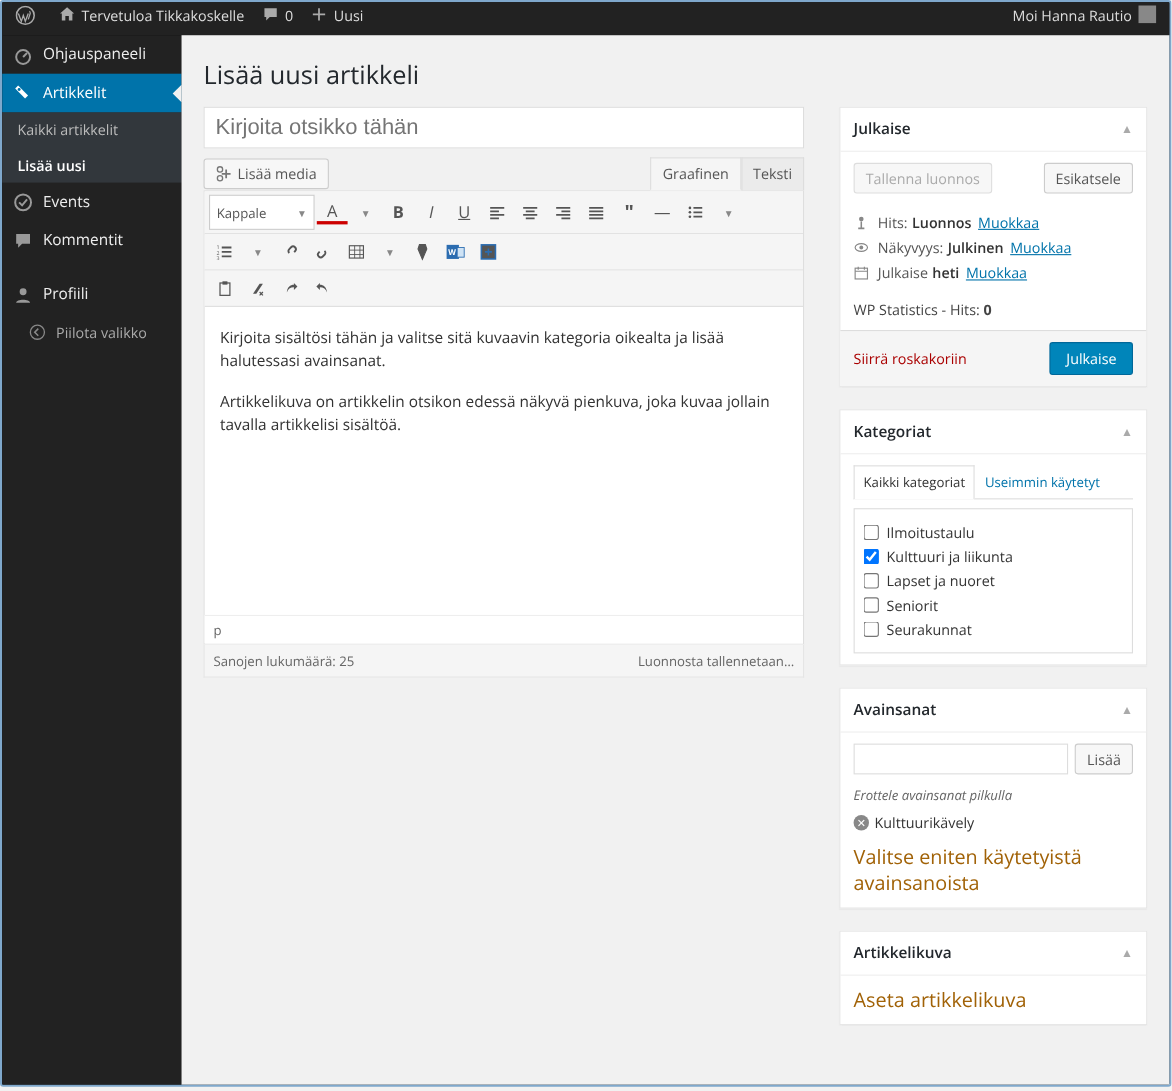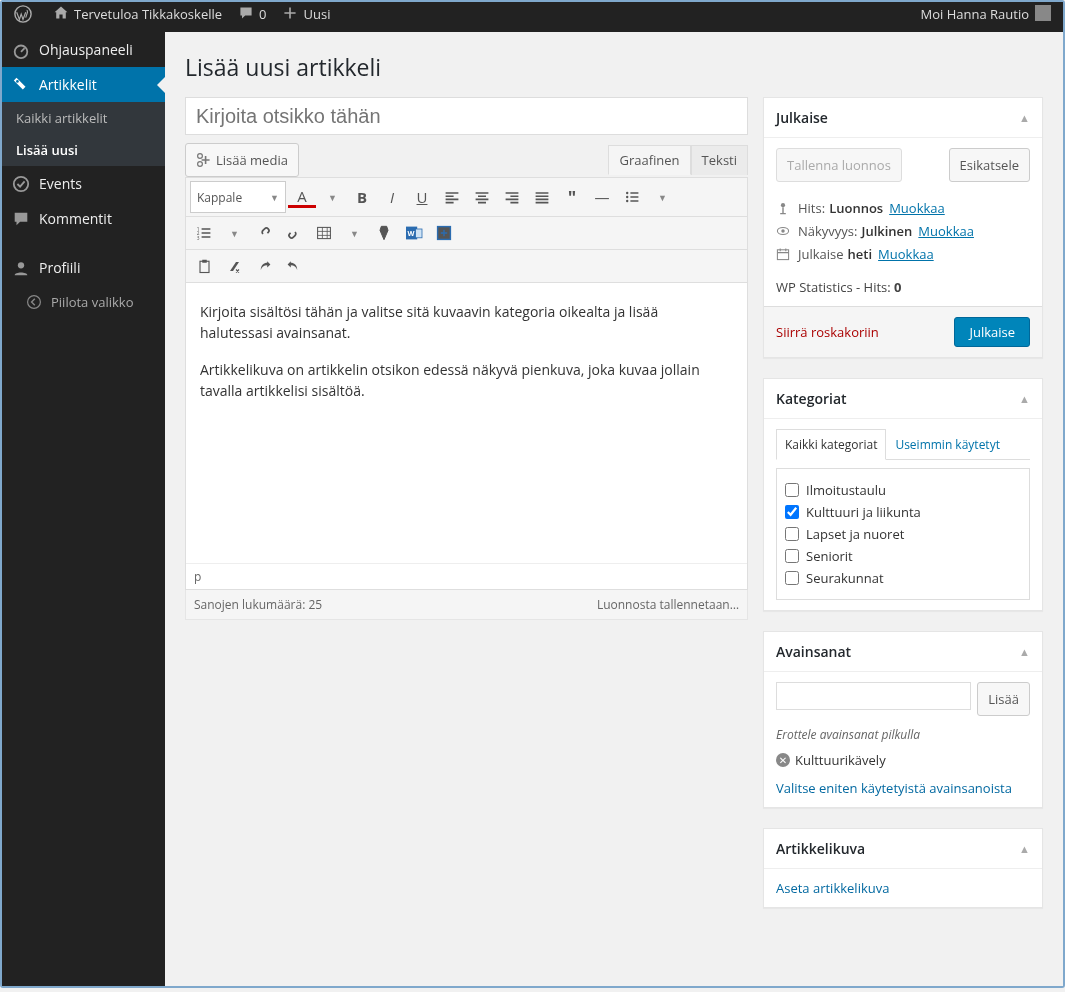--- a/index.html
+++ b/index.html
@@ -20,28 +20,28 @@
 .menu-item.sel svg{fill:#fff}
 .submenu{background:#32373c}
 .submenu .sub-item{padding:7px 0 7px 14px;font-size:13px;color:#bbb;cursor:pointer}
 .submenu .sub-item.current{color:#fff;font-weight:600}
 .collapse-item{display:flex;align-items:center;padding:8px 24px;color:#aaa;font-size:13px;cursor:pointer}
 .collapse-item svg{fill:#888;margin-right:9px}
 
 #wpbody{position:absolute;top:30px;left:163px;right:0;bottom:0;background:#f1f1f1;overflow:auto}
 #wpbody-content{padding:10px 20px 20px 20px}
 h1.page-title{font-size:23px;font-weight:400;color:#23282d;padding:9px 0 4px 0}
-.edit-wrap{display:flex;gap:15px;margin-top:10px}
+.edit-wrap{display:flex;gap:32px;margin-top:10px}
 .col-main{flex:1;min-width:0}
 .col-side{width:280px}
 
 #titlewrap input{width:100%;height:38px;font-size:20px;padding:3px 10px;border:1px solid #ddd;background:#fff;color:#333}
 
 .media-row{margin-top:8px;display:flex;align-items:center}
-.button{display:inline-flex;align-items:center;background:#f7f7f7;border:1px solid #ccc;color:#555;padding:16px 10px;height:28px;border-radius:3px;font-size:13px;cursor:pointer}
+.button{display:inline-flex;align-items:center;background:#f7f7f7;border:1px solid #ccc;color:#555;padding:4px 10px;height:28px;border-radius:3px;font-size:13px;cursor:pointer}
 .button svg{fill:#777;margin-right:4px}
 .tabs{margin-left:auto;display:flex}
 .tab{border:1px solid #ddd;border-bottom:none;padding:5px 10px;font-size:13px;color:#555;background:#ebebeb;cursor:pointer}
 .tab.active{background:#f5f5f5;border-bottom:1px solid #f5f5f5;color:#555}
 
 .editor{border:1px solid #dedede;background:#fff}
 .toolbar{background:#f5f5f5;border-bottom:1px solid #dedede;padding:3px 4px;display:flex;flex-wrap:wrap;align-items:center;gap:2px}
 .toolbar+.toolbar{border-top:none}
 .tb-sel{height:32px;border:1px solid #ccc;width:96px;display:flex;align-items:center;padding:0 6px;font-size:12px;color:#555;background:#fff;justify-content:space-between}
 .tb-btn{width:28px;height:26px;display:flex;align-items:center;justify-content:center;color:#555;cursor:pointer;font-size:15px}
@@ -79,21 +79,21 @@
 .cat-tab.active{border:1px solid #ddd;border-bottom-color:#fff;color:#333;background:#fff}
 .cat-list{border:1px solid #ddd;padding:8px;max-height:200px}
 .cat-list label{display:flex;align-items:center;margin:4px 0;font-size:13px;color:#333}
 .cat-list input{margin-right:7px;width:14px;height:14px}
 
 .tag-row{display:flex;gap:6px;margin-bottom:10px}
 .tag-row input{flex:1;height:28px;border:1px solid #ddd;padding:0 6px}
 .hint{font-style:italic;color:#666;margin-bottom:8px;font-size:12px}
 .chip{display:flex;align-items:center;color:#333;font-size:13px;margin-bottom:10px}
 .chip-x{width:14px;height:14px;border-radius:50%;background:#888;color:#fff;display:inline-flex;align-items:center;justify-content:center;font-size:10px;margin-right:5px;cursor:pointer}
-.link{color:#0369a1;cursor:pointer;font-size:13px}
+.link{color:#a16207;cursor:pointer;font-size:18px}
 </style>
 </head>
 <body>
 
 <div id="app">
 
 <div id="wpadminbar">
   <div class="ab-item">
         <svg width="18" height="18" viewBox="0 0 20 20">
           <circle cx="10" cy="10" r="9" fill="none" stroke="#aaa" stroke-width="1.6"></circle>

